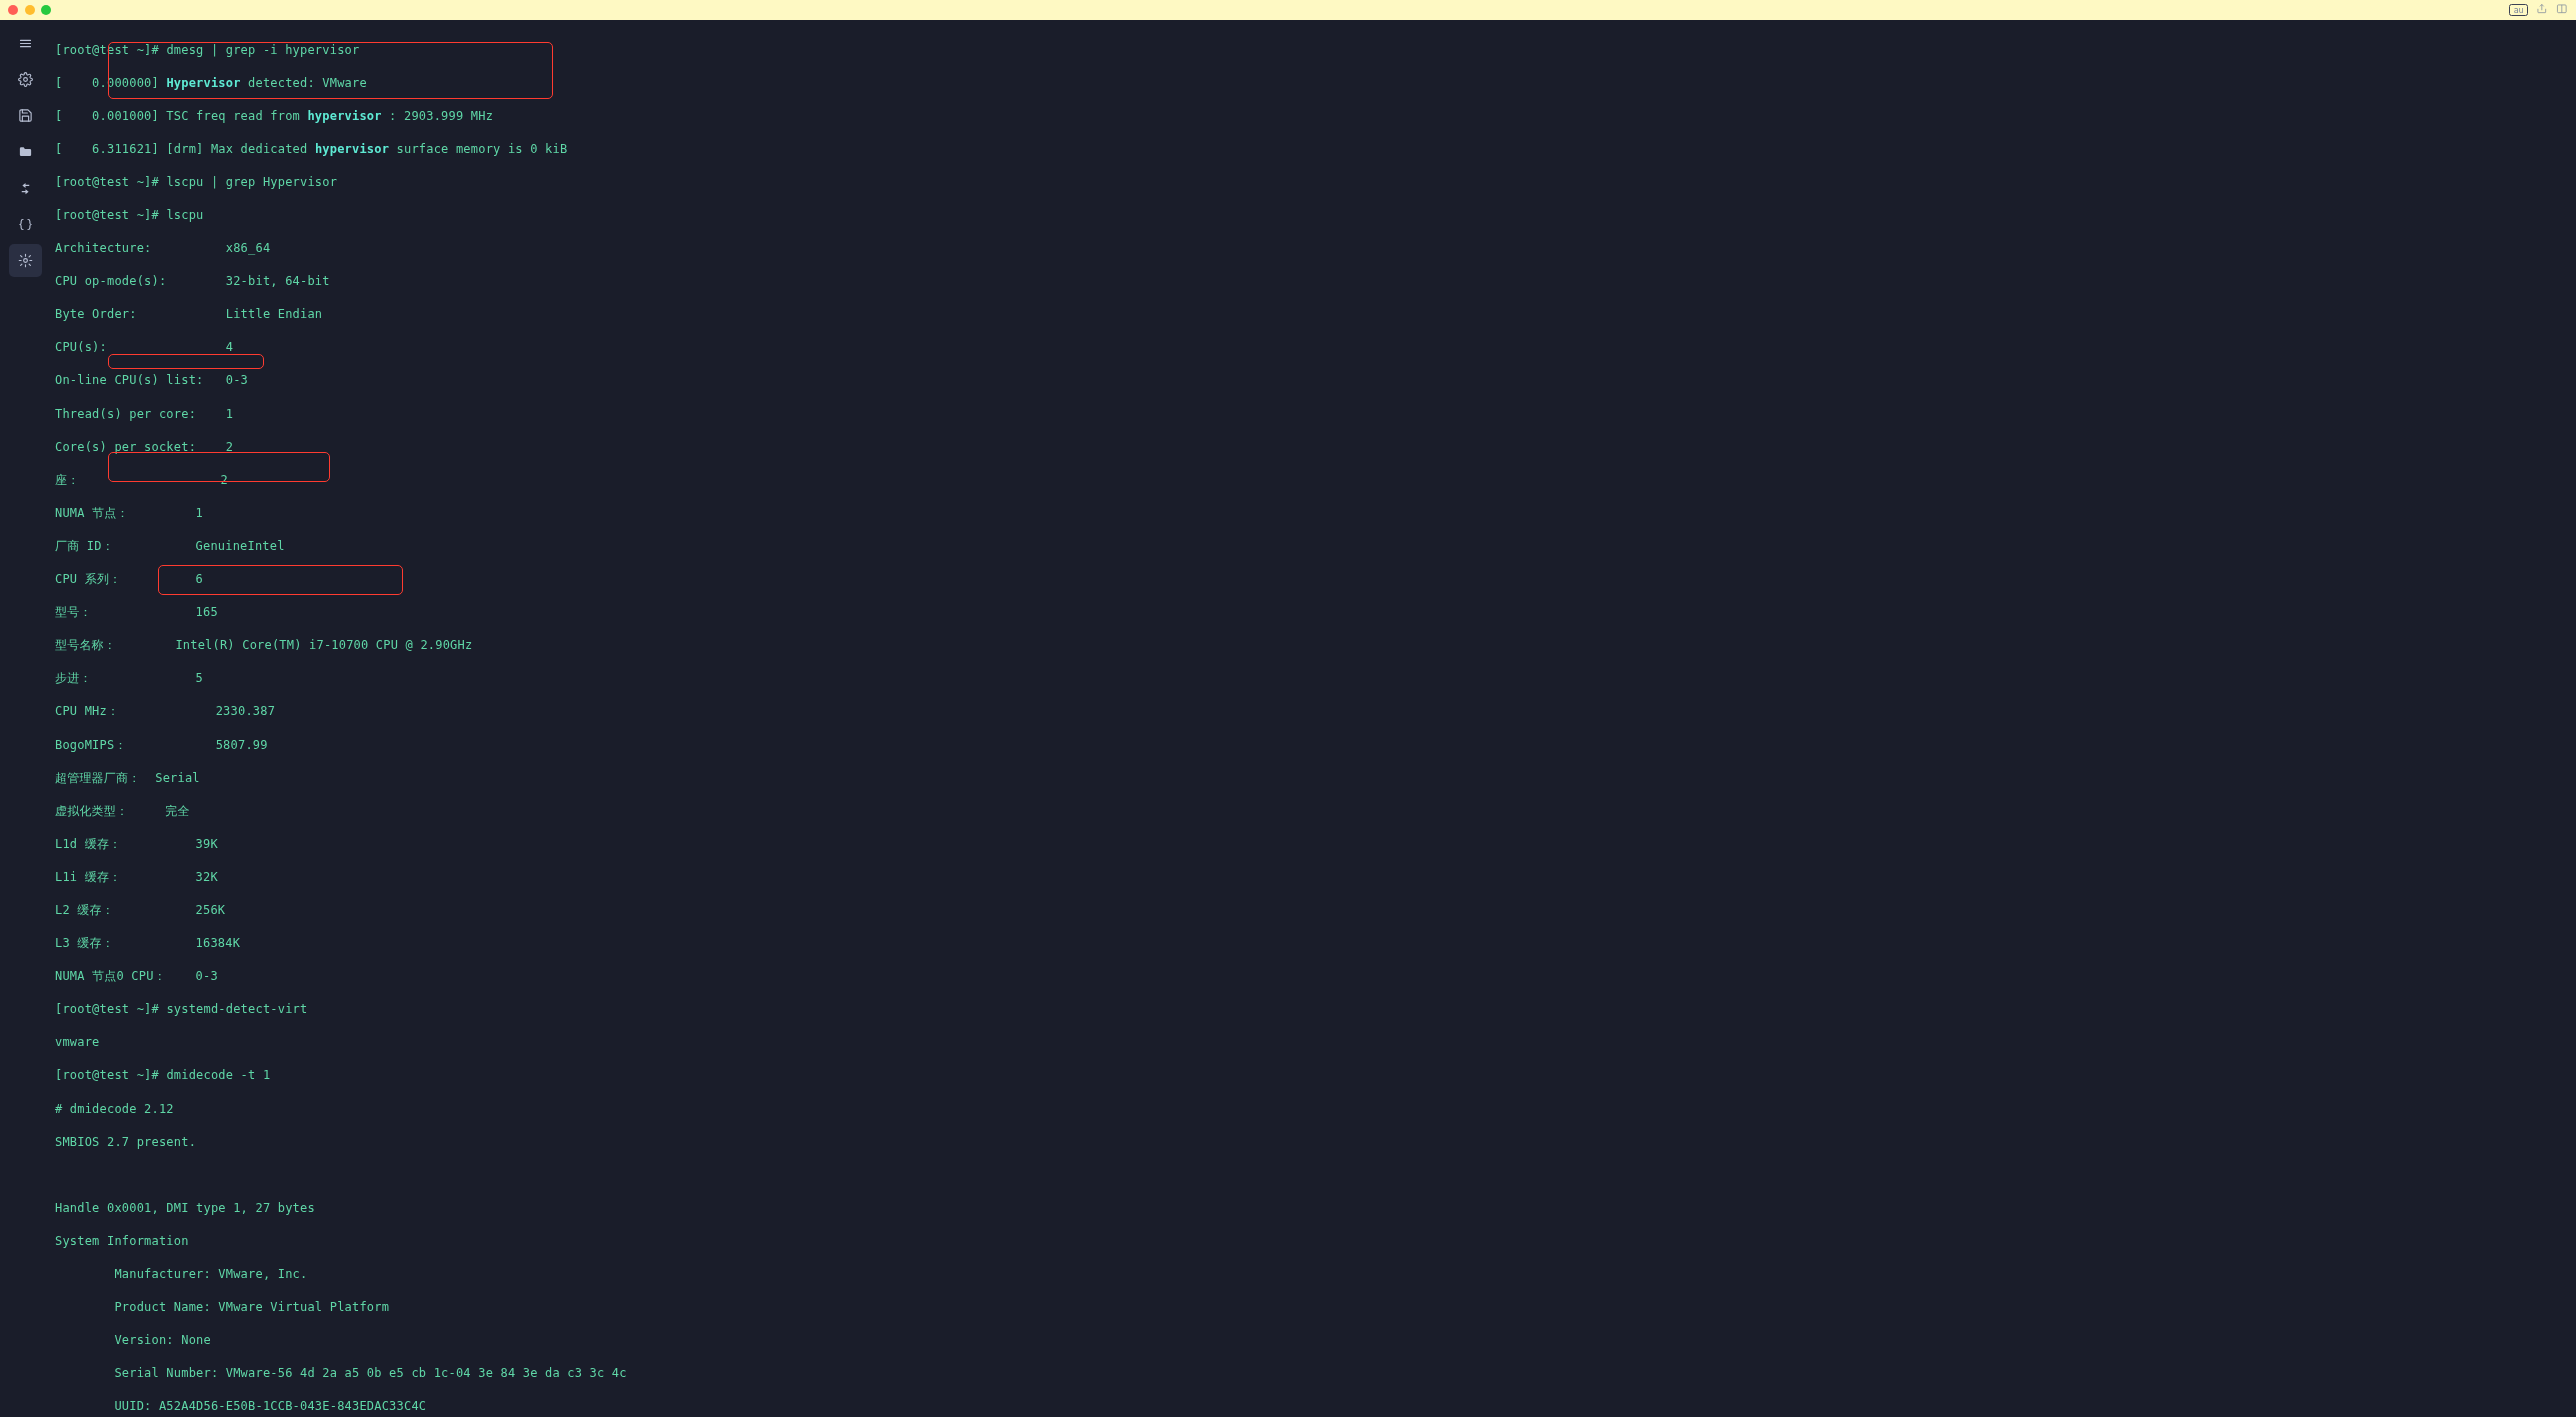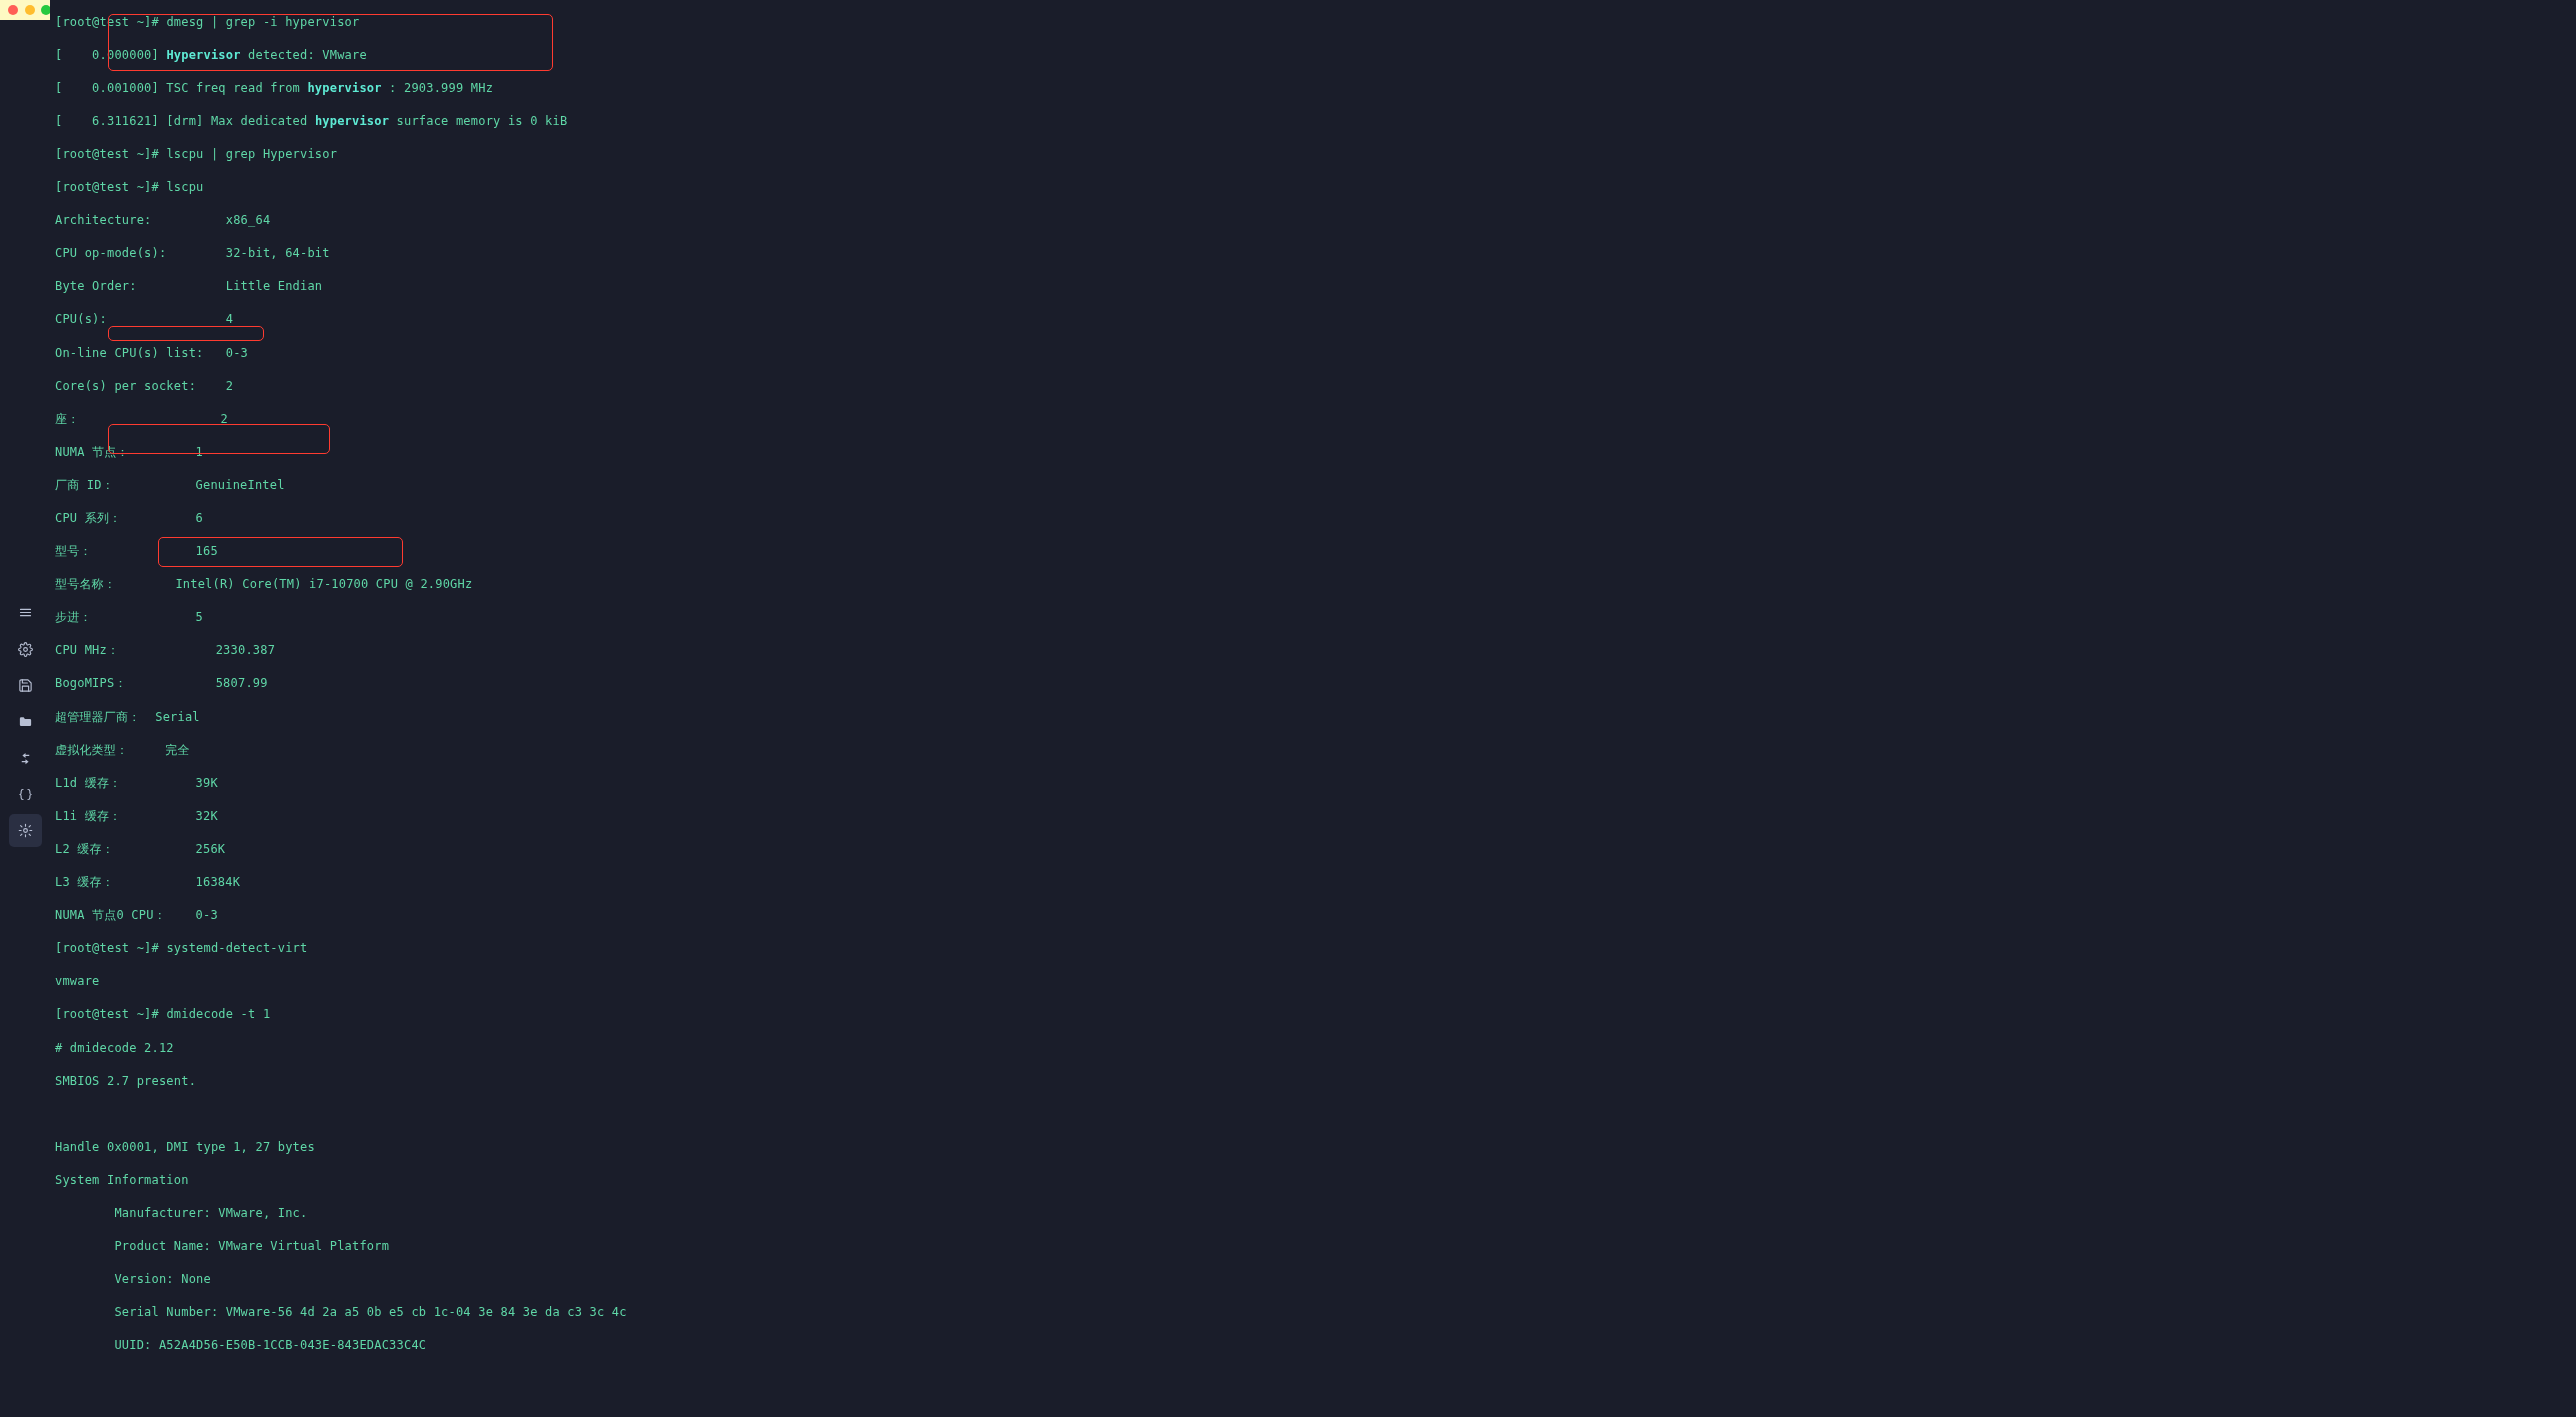--- a/index.html
+++ b/index.html
@@ -11,21 +11,21 @@
   .traffic-lights { display: flex; gap: 6.6px; align-items: center; }
   .tl { width: 10px; height: 10px; border-radius: 50%; }
   .tl.red { background: #ff5f56; }
   .tl.yellow { background: #ffbd2e; }
   .tl.green { background: #27c93f; }
   .titlebar-right { display: flex; gap: 8.3px; align-items: center; color: #7a869a; }
   .titlebar-right .badge { font-size: 8.3px; border: 0.8px solid #3b4154; border-radius: 2.5px; padding: 0 3.3px; color: #7a869a; }
   .titlebar-right svg { width: 11.6px; height: 11.6px; stroke: #7a869a; fill: none; stroke-width: 1.5; }
 
   
-  .main { flex: 1; display: flex; min-height: 0; align-items: center; }
+  .main { flex: 1; display: flex; min-height: 0; }
 
   
   .sidebar { width: 50px; background: #1a1d2a; display: flex; flex-direction: column; align-items: center; padding-top: 6.6px; gap: 3.3px; }
   .sb-item { width: 33px; height: 33px; display: flex; align-items: center; justify-content: center; border-radius: 5px; color: #b8c0d4; cursor: pointer; }
   .sb-item.active { background: #2a2f42; }
   .sb-item svg { width: 15px; height: 15px; stroke: currentColor; fill: none; stroke-width: 1.8; stroke-linecap: round; stroke-linejoin: round; }
 
   
   .terminal-wrap { flex: 1; position: relative; background: #1a1d2a; padding: 5px 8.3px 8.3px 5px; overflow: hidden; }
   .terminal { font-size: 12px; line-height: 1.38; white-space: pre; color: #5fd7a7; font-family: "Menlo","Consolas","DejaVu Sans Mono",monospace; letter-spacing: 0.2px; }
@@ -114,20 +114,21 @@
 <div class="line"><span>[    0.000000] </span><span class="hl-red">Hypervisor</span><span> detected: VMware</span></div>
 <div class="line"><span>[    0.001000] TSC freq read from </span><span class="hl-red">hypervisor</span><span> : 2903.999 MHz</span></div>
 <div class="line"><span>[    6.311621] [drm] Max dedicated </span><span class="hl-red">hypervisor</span><span> surface memory is 0 kiB</span></div>
 <div class="line"><span>[root@test ~]# </span><span>lscpu | grep Hypervisor</span></div>
 <div class="line"><span>[root@test ~]# </span><span>lscpu</span></div>
 <div class="line">Architecture:          x86_64</div>
 <div class="line">CPU op-mode(s):        32-bit, 64-bit</div>
 <div class="line">Byte Order:            Little Endian</div>
 <div class="line">CPU(s):                4</div>
 <div class="line">On-line CPU(s) list:   0-3</div>
+<div class="line">Thread(s) per core:    1</div>
 <div class="line">Core(s) per socket:    2</div>
 <div class="line">座：                   2</div>
 <div class="line">NUMA 节点：         1</div>
 <div class="line">厂商 ID：           GenuineIntel</div>
 <div class="line">CPU 系列：          6</div>
 <div class="line">型号：              165</div>
 <div class="line">型号名称：        Intel(R) Core(TM) i7-10700 CPU @ 2.90GHz</div>
 <div class="line">步进：              5</div>
 <div class="line">CPU MHz：             2330.387</div>
 <div class="line">BogoMIPS：            5807.99</div>

